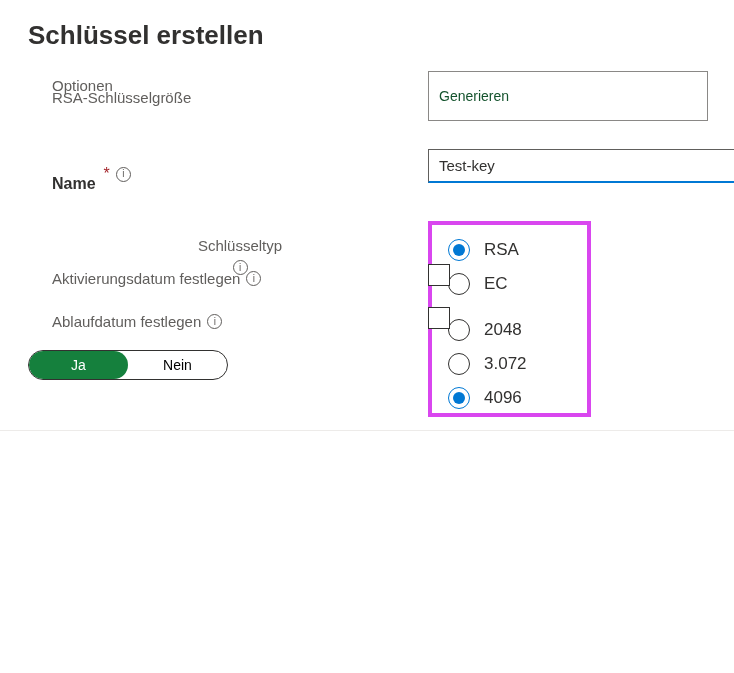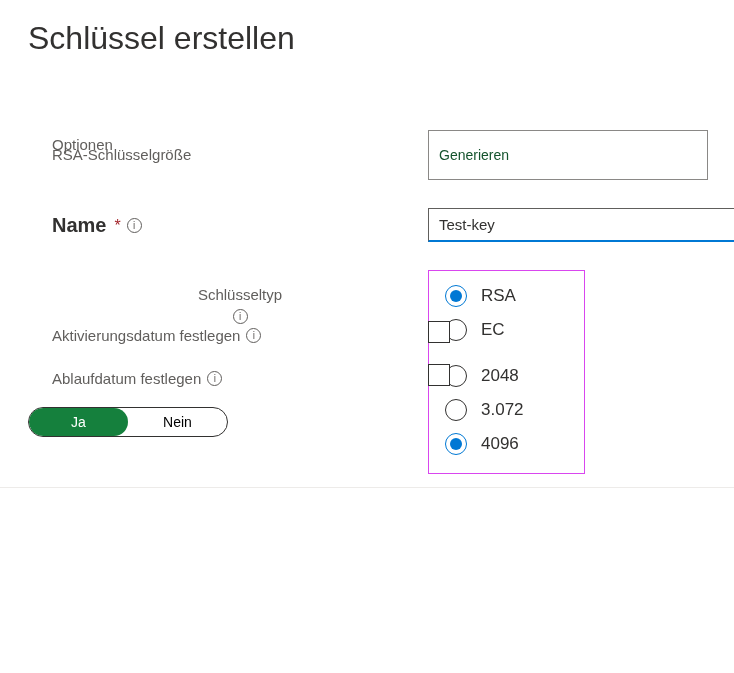--- a/index.html
+++ b/index.html
@@ -6,24 +6,24 @@
     body {
       font-family: "Segoe UI", Arial, sans-serif;
       background: #fff;
       color: #323130;
       width: 734px;
       height: 673px;
       overflow: hidden;
     }
     .container { padding: 20px 28px; }
     .page-title {
-      font-size: 32px;
-      font-weight: 400;
-      color: #323130;
-      margin-bottom: 73px;
+      font-size: 26px;
+      font-weight: 700;
+      color: #323130;
+      margin-bottom: 20px;
     }
     .form-row {
       display: flex;
       align-items: flex-start;
       margin-bottom: 28px;
     }
     .form-row.tight { margin-bottom: 20px; }
     .label-col {
       width: 400px;
       flex-shrink: 0;
@@ -34,21 +34,22 @@
       padding-top: 6px;
     }
     .control-col { flex: 1; }
     .label-text {
       font-size: 15px;
       color: #605e5c;
     }
     .label-text.strong {
       font-weight: 600;
       color: #323130;
-      font-size: 20px;
+      font-size: 16px;
+      margin-top: 20px;
     }
     .required { color: #a4262c; font-size: 16px; margin-left: 2px; }
     .info-icon {
       display: inline-flex;
       width: 15px;
       height: 15px;
       border: 1px solid #605e5c;
       border-radius: 50%;
       align-items: center;
       justify-content: center;
@@ -97,22 +98,22 @@
     }
     .radio-circle.selected { border-color: #0078d4; }
     .radio-dot {
       width: 12px;
       height: 12px;
       background: #0078d4;
       border-radius: 50%;
     }
     .radio-label { font-size: 17px; color: #323130; }
     .highlight-box {
-      border: 1px solid #d946ef;
-      padding: 14px 60px 18px 16px;
+      border: 4px solid #d946ef;
+      padding: 14px 60px 4px 16px;
       display: inline-block;
     }
     .radio-block-gap { height: 24px; }
     .checkbox {
       width: 22px;
       height: 22px;
       border: 1px solid #323130;
       background: #fff;
       cursor: pointer;
     }

